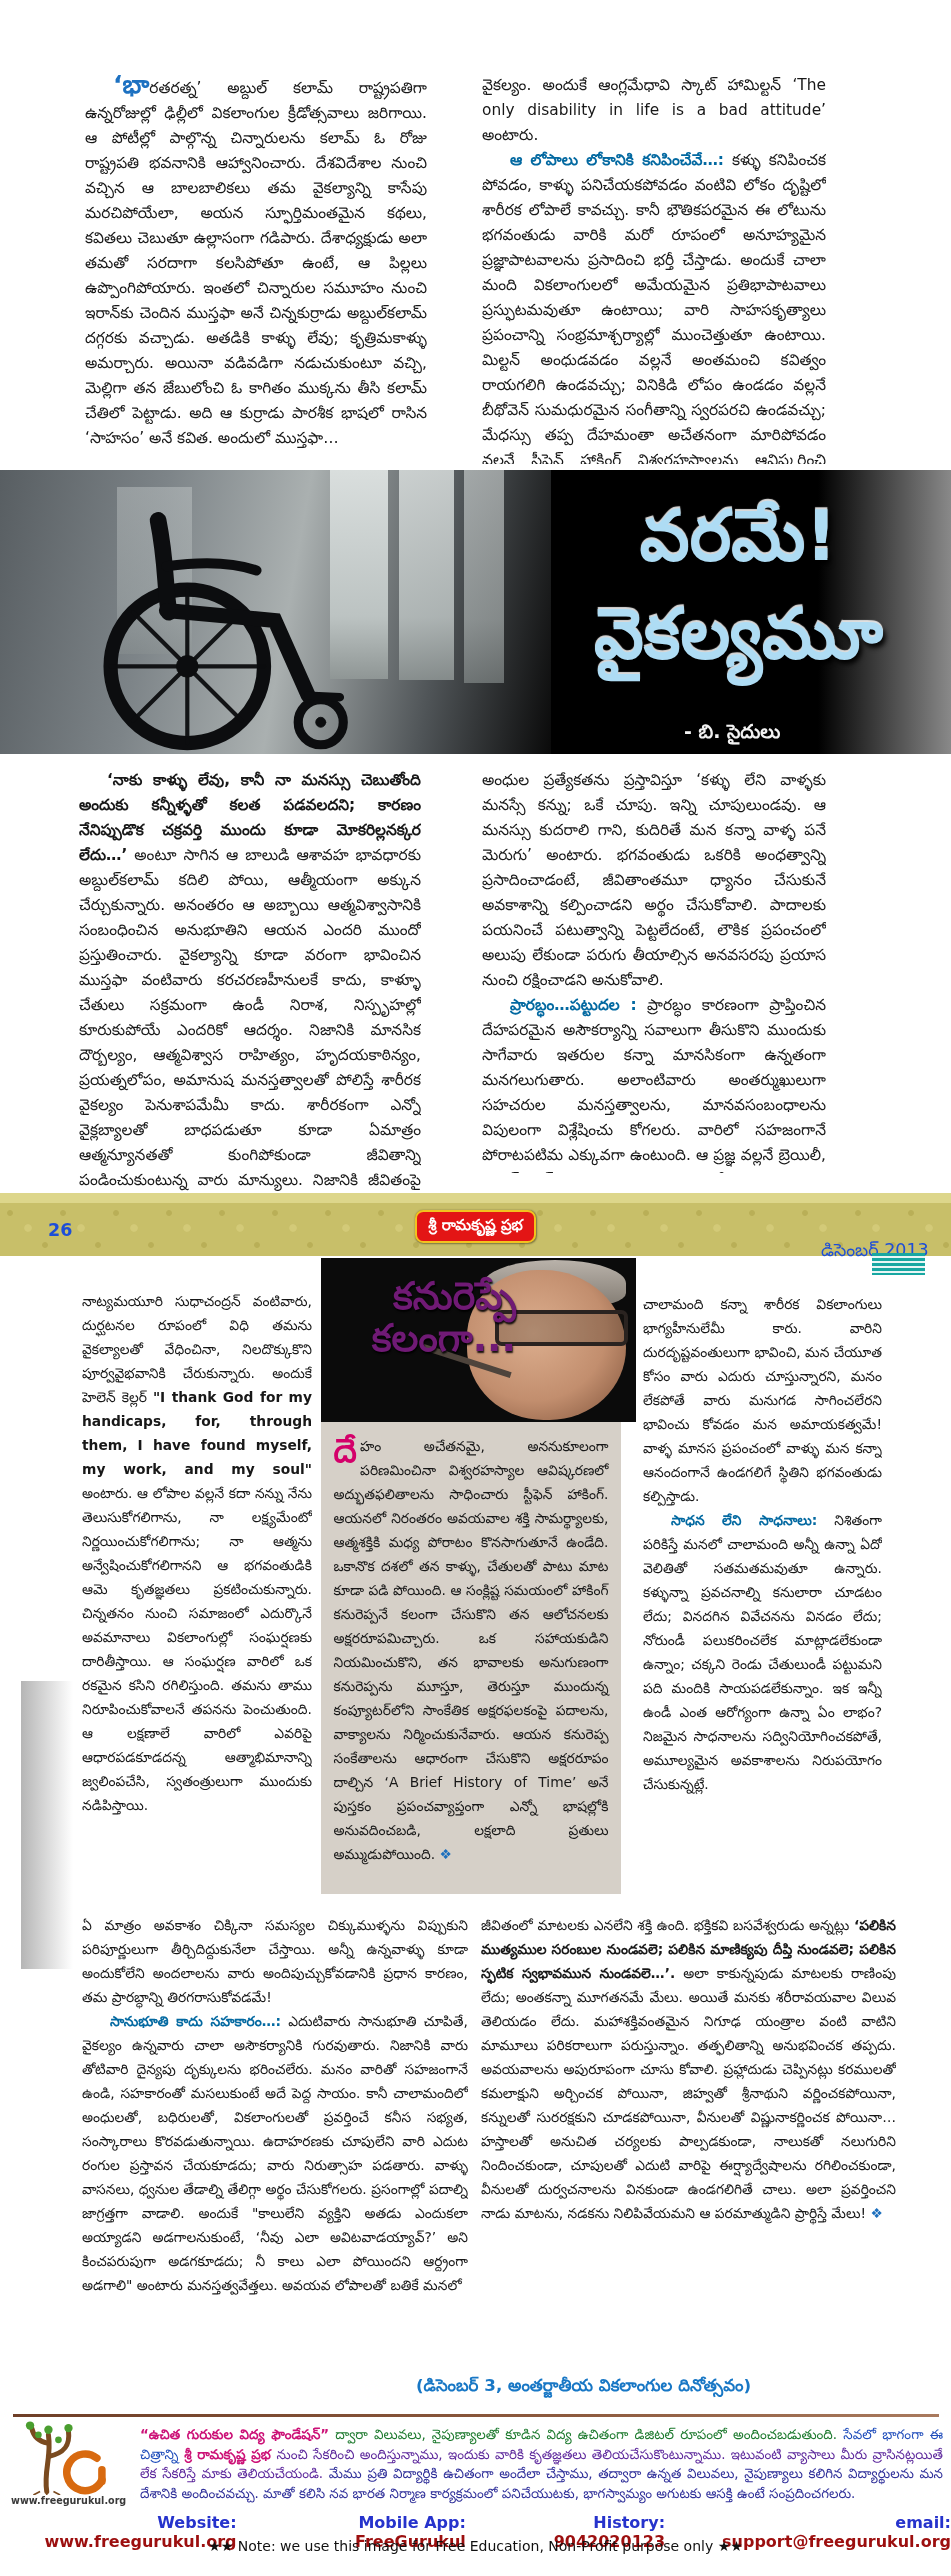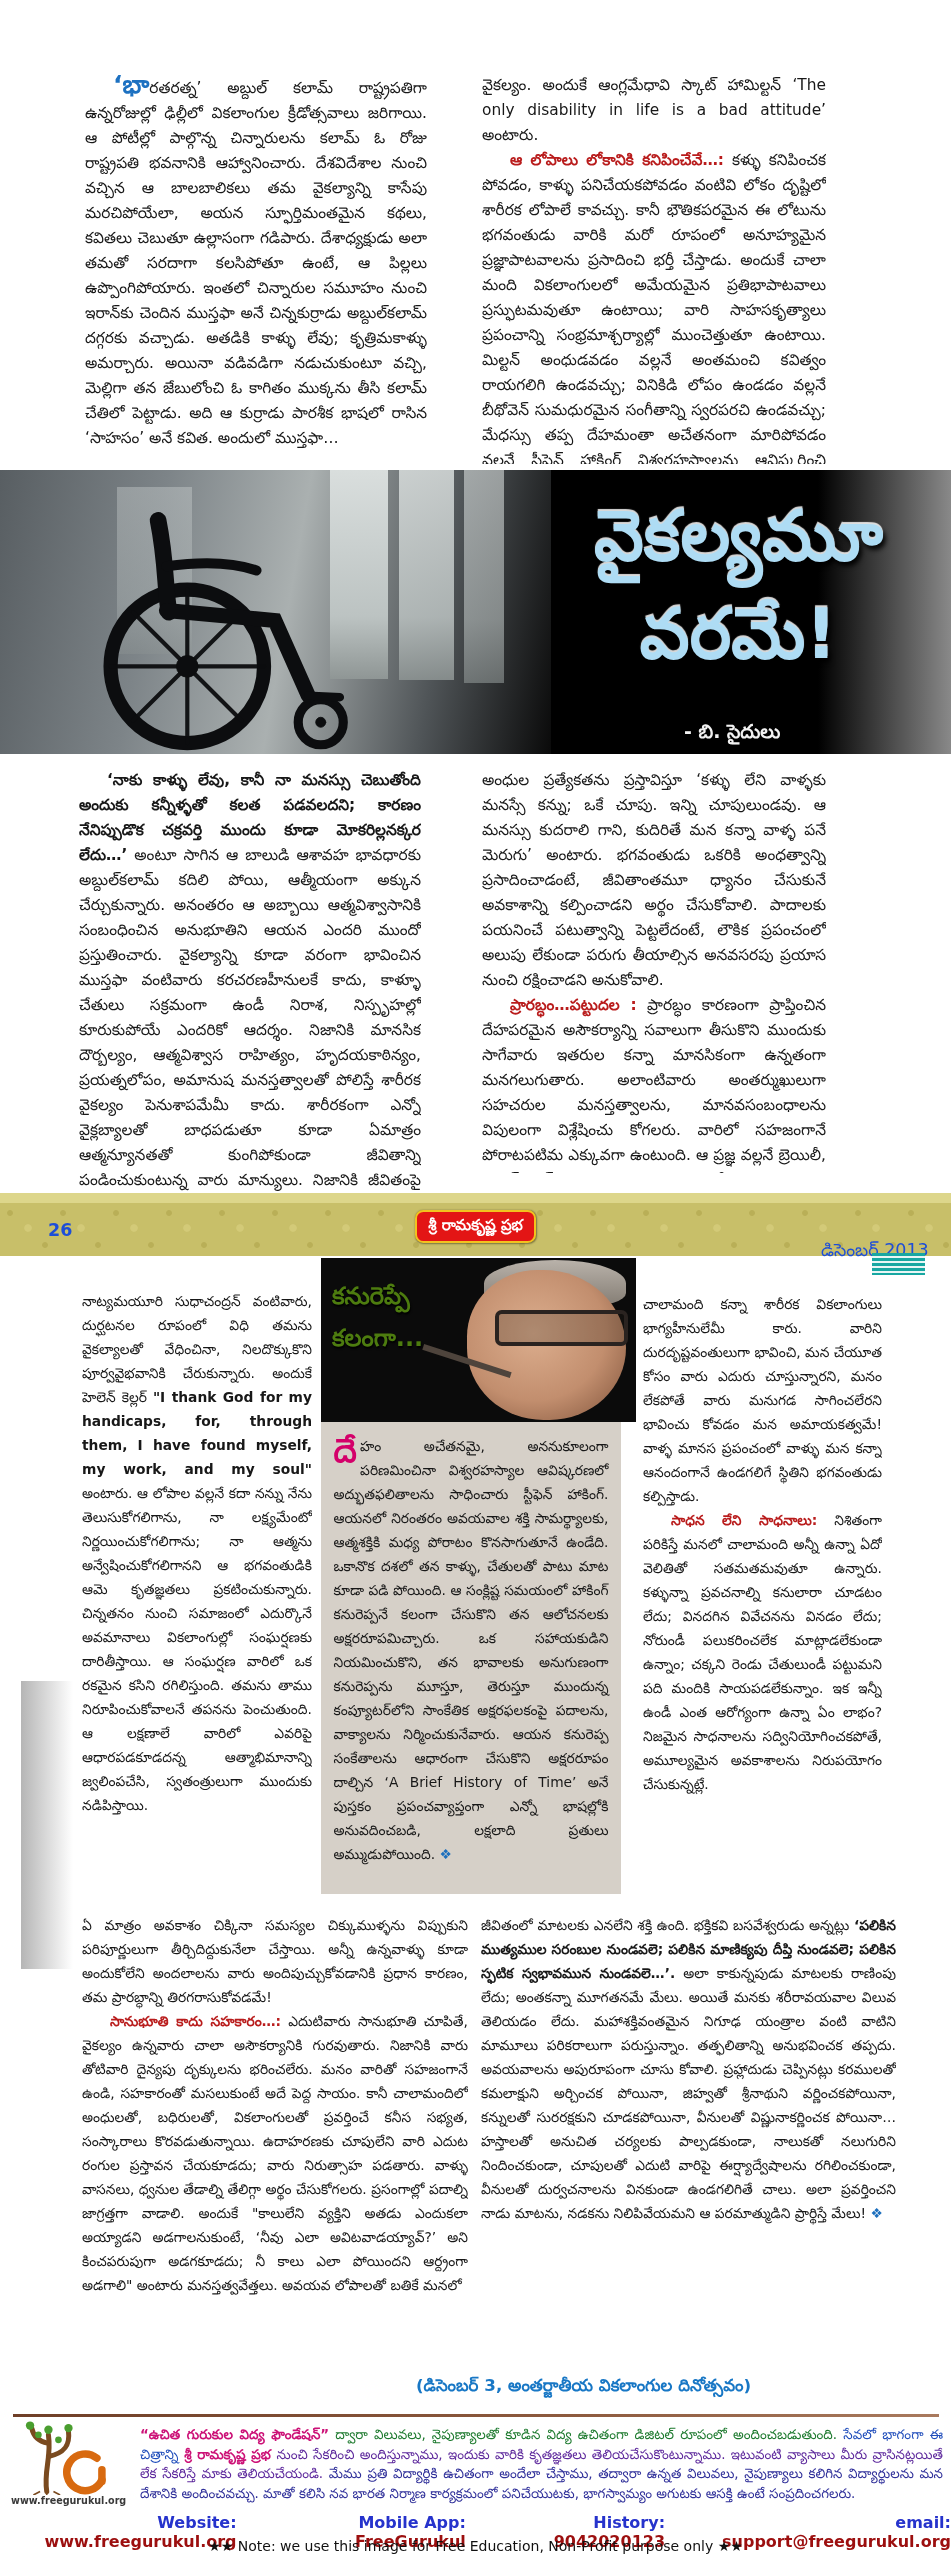--- a/index.html
+++ b/index.html
@@ -5,21 +5,21 @@
   html,body{margin:0;padding:0;background:#e9e9e6;}
   #page{position:relative;width:951px;height:2576px;margin:0 auto;background:#ffffff;overflow:hidden;
         font-family:"DejaVu Sans",sans-serif;}
   .abs{position:absolute;}
   .tel{text-align:justify;color:#181818;}
   .s1{font-size:15.4px;line-height:25px;}
   .s3{font-size:13.8px;line-height:24px;}
   .colbox{overflow:hidden;}
   p.flow{margin:0;}
   p.ind{margin:0;text-indent:28px;}
-  .subhead{color:#b91c1c;font-weight:bold;}
+  .subhead{color:#0369a1;font-weight:bold;}
   .boldrun{font-weight:bold;}
   .lead-drop{color:#1d71c1;font-weight:bold;font-size:25px;line-height:23.4px;}
   .flor{color:#1d6fbd;font-weight:bold;}
   
   .banner{left:0;top:470px;width:951px;height:284px;background:#000;overflow:hidden;}
   .banner-right-fade{left:818px;top:0;width:134px;height:284px;
       background:linear-gradient(90deg,rgba(0,0,0,0) 0%,#8a8a8a 100%);}
   .scene{left:0;top:0;width:551px;height:284px;overflow:hidden;
       background:linear-gradient(100deg,#585e62 0%,#7d8488 28%,#aab0b0 52%,#4f5457 78%,#0a0a0a 100%);}
   .win{position:absolute;background:linear-gradient(180deg,#d9dedd 0%,#bcc3c2 70%,#8f9695 100%);}
@@ -41,22 +41,22 @@
   .band-date{left:793px;top:1240px;font-size:17.5px;color:#1d4ed8;margin-left:28px;}
   
   .photo{left:321px;top:1258px;width:315px;height:164px;background:#0b0b0b;overflow:hidden;}
   .face{position:absolute;left:146px;top:11.7px;width:159px;height:150px;border-radius:46% 54% 50% 50%;
       background:radial-gradient(ellipse at 42% 42%, #dcae8e 0%, #c28e6e 55%, #7c5038 100%);}
   .hair{position:absolute;left:163px;top:1.7px;width:142px;height:47px;border-radius:50% 50% 30% 30%;
       background:linear-gradient(180deg,#b9b2aa 0%,#837c73 100%);}
   .glasses{position:absolute;left:174px;top:52px;width:125px;height:28px;border:4.2px solid #2a2320;
       border-radius:6.7px;background:rgba(40,30,25,.25);}
   .mic{position:absolute;left:100px;top:100px;width:92px;height:5.8px;background:#4e443c;transform:rotate(18deg);}
-  .a2title{left:332px;top:1275px;width:184px;color:#4d7c0f;font-weight:bold;font-size:24px;line-height:42px;
-      text-shadow:0.8px 1.7px 1.7px rgba(0,0,0,.9);}
+  .a2title{left:332px;top:1275px;width:184px;color:#701a75;font-weight:bold;font-size:38px;line-height:42px;
+      text-shadow:0.8px 1.7px 1.7px rgba(0,0,0,.9);text-align:right;}
   .graybox{left:321px;top:1422px;width:300px;height:472px;background:#d6d0c8;box-sizing:border-box;
       padding:11.7px 12.5px;}
   .gdrop{float:left;color:#d4006a;font-weight:bold;font-size:33px;line-height:33px;padding-right:3.3px;}
   .teal-stripes{left:872px;top:1253px;width:53px;height:22px;
       background:repeating-linear-gradient(180deg,#18a7a2 0 2.5px,#e8f6f5 2.5px 5px);}
   .scan-shadow{left:21px;top:1681px;width:52px;height:288px;
       background:linear-gradient(90deg,#b5b5b5 0%,rgba(255,255,255,0) 100%);}
   .credit{left:350px;top:2375px;width:467px;text-align:center;color:#1877c5;font-weight:bold;font-size:16.7px;}
   
   .footer-rule{left:12.5px;top:2414px;width:926px;height:3.3px;
@@ -108,22 +108,22 @@
           <circle cx="345" cy="282" r="6" fill="#0c0d0f"></circle>
           <path d="M150,40 C160,90 158,120 163,150" stroke-width="20"></path>
           <path d="M160,148 L290,160 L330,250" stroke-width="18"></path>
           <path d="M160,95 C210,88 245,92 268,100" stroke-width="12"></path>
           <path d="M330,250 L368,252" stroke-width="10"></path>
         </g>
       </svg>
     </div>
     <div class="abs banner-right-fade"></div>
     <div class="abs banner-title">
+      <div>వరమే!</div>
       <div>వైకల్యమూ</div>
-      <div>వరమే!</div>
     </div>
     <div class="abs banner-byline">- బి. సైదులు</div>
   </div>
 
   <div class="abs tel s1 colbox" style="left:79px;top:768px;width:342px;height:434px;">
     <p class="ind flow"><span class="boldrun">‘నాకు కాళ్ళు లేవు, కానీ నా మనస్సు చెబుతోంది అందుకు కన్నీళ్ళతో కలత పడవలదని; కారణం నేనిప్పుడొక చక్రవర్తి ముందు కూడా మోకరిల్లనక్కర లేదు…’</span> <span>అంటూ సాగిన ఆ బాలుడి ఆశావహ భావధారకు అబ్దుల్‌కలామ్ కదిలి పోయి, ఆత్మీయంగా అక్కున చేర్చుకున్నారు. అనంతరం ఆ అబ్బాయి ఆత్మవిశ్వాసానికి సంబంధించిన అనుభూతిని ఆయన ఎందరి ముందో ప్రస్తుతించారు. వైకల్యాన్ని కూడా వరంగా భావించిన ముస్తఫా వంటివారు కరచరణహీనులకే కాదు, కాళ్ళూ చేతులు సక్రమంగా ఉండీ నిరాశ, నిస్పృహల్లో కూరుకుపోయే ఎందరికో ఆదర్శం. నిజానికి మానసిక దౌర్బల్యం, ఆత్మవిశ్వాస రాహిత్యం, హృదయకాఠిన్యం, ప్రయత్నలోపం, అమానుష మనస్తత్వాలతో పోలిస్తే శారీరక వైకల్యం పెనుశాపమేమీ కాదు. శారీరకంగా ఎన్నో వైక్లబ్యాలతో బాధపడుతూ కూడా ఏమాత్రం ఆత్మన్యూనతతో కుంగిపోకుండా జీవితాన్ని పండించుకుంటున్న వారు మాన్యులు. నిజానికి జీవితంపై మనకు సరైన దృక్పథం లేకపోవడమే పెద్ద</span></p>
   </div>
 
   <div class="abs tel s1 colbox" style="left:482px;top:768px;width:344px;height:405px;">
     <p class="flow"><span>అంధుల ప్రత్యేకతను ప్రస్తావిస్తూ ‘కళ్ళు లేని వాళ్ళకు మనస్సే కన్ను; ఒకే చూపు. ఇన్ని చూపులుండవు. ఆ మనస్సు కుదరాలి గాని, కుదిరితే మన కన్నా వాళ్ళ పనే మెరుగు’ అంటారు. భగవంతుడు ఒకరికి అంధత్వాన్ని ప్రసాదించాడంటే, జీవితాంతమూ ధ్యానం చేసుకునే అవకాశాన్ని కల్పించాడని అర్థం చేసుకోవాలి. పాదాలకు పయనించే పటుత్వాన్ని పెట్టలేదంటే, లౌకిక ప్రపంచంలో అలుపు లేకుండా పరుగు తీయాల్సిన అనవసరపు ప్రయాస నుంచి రక్షించాడని అనుకోవాలి.</span></p>

